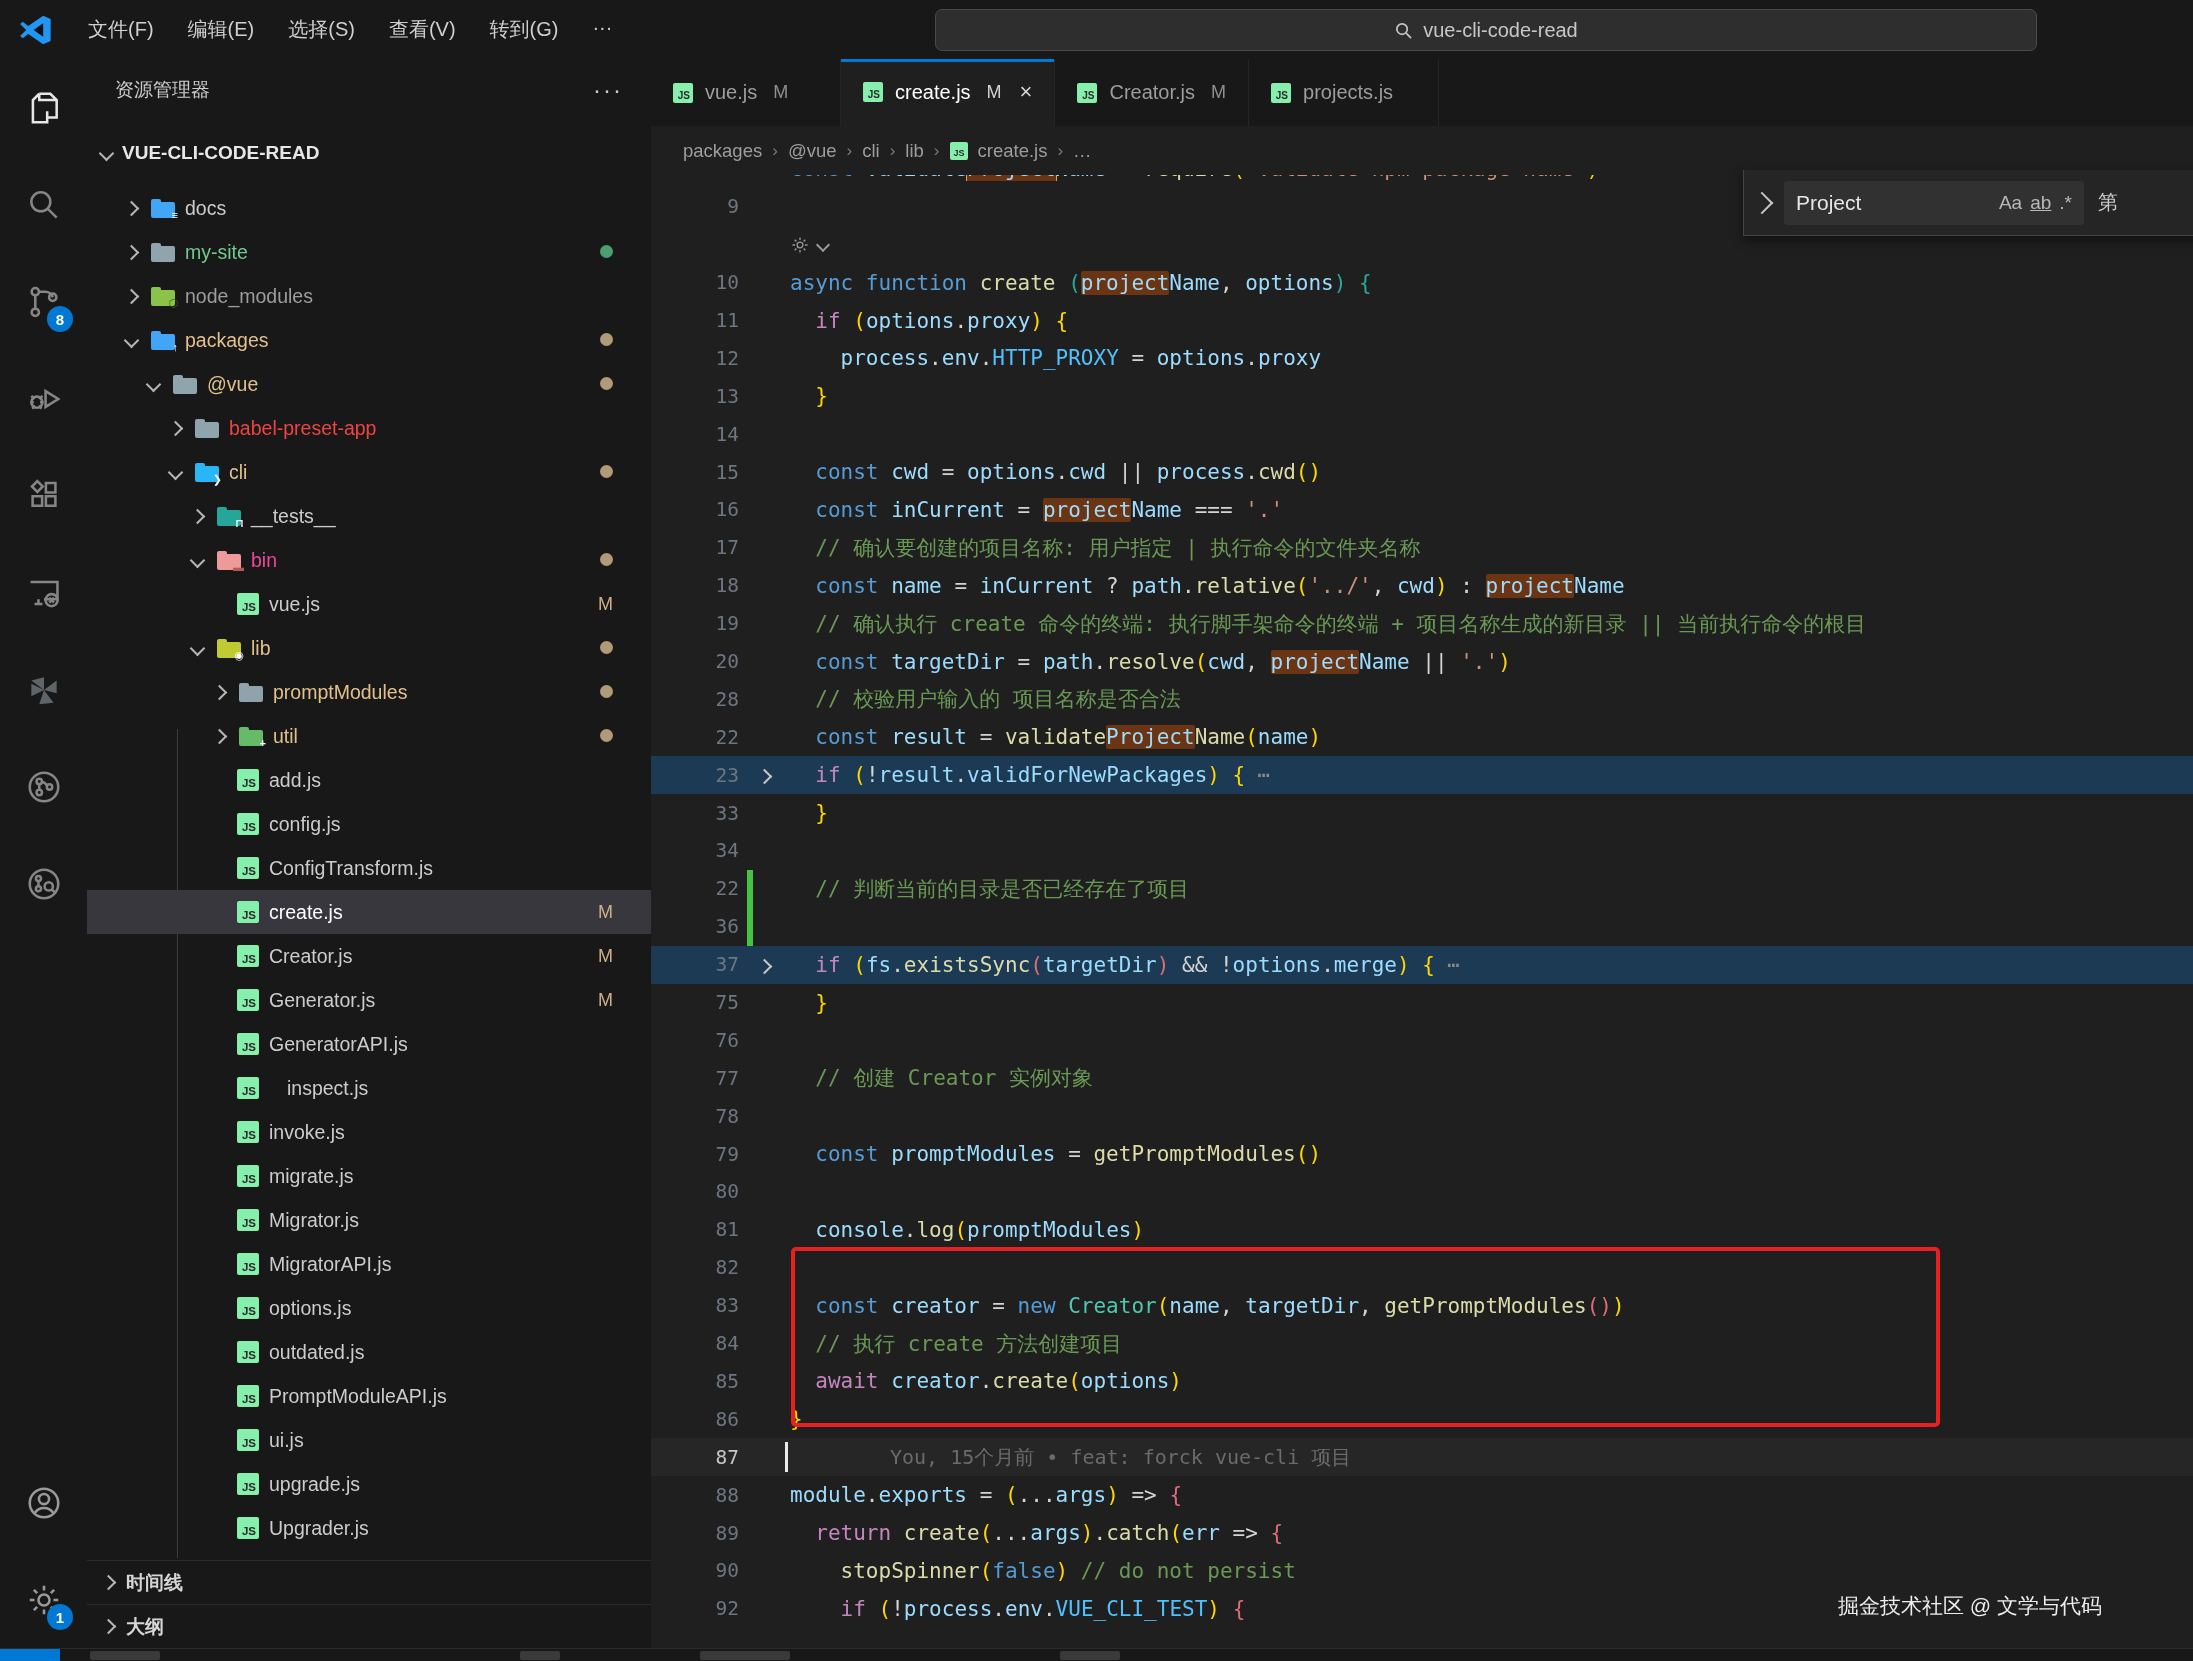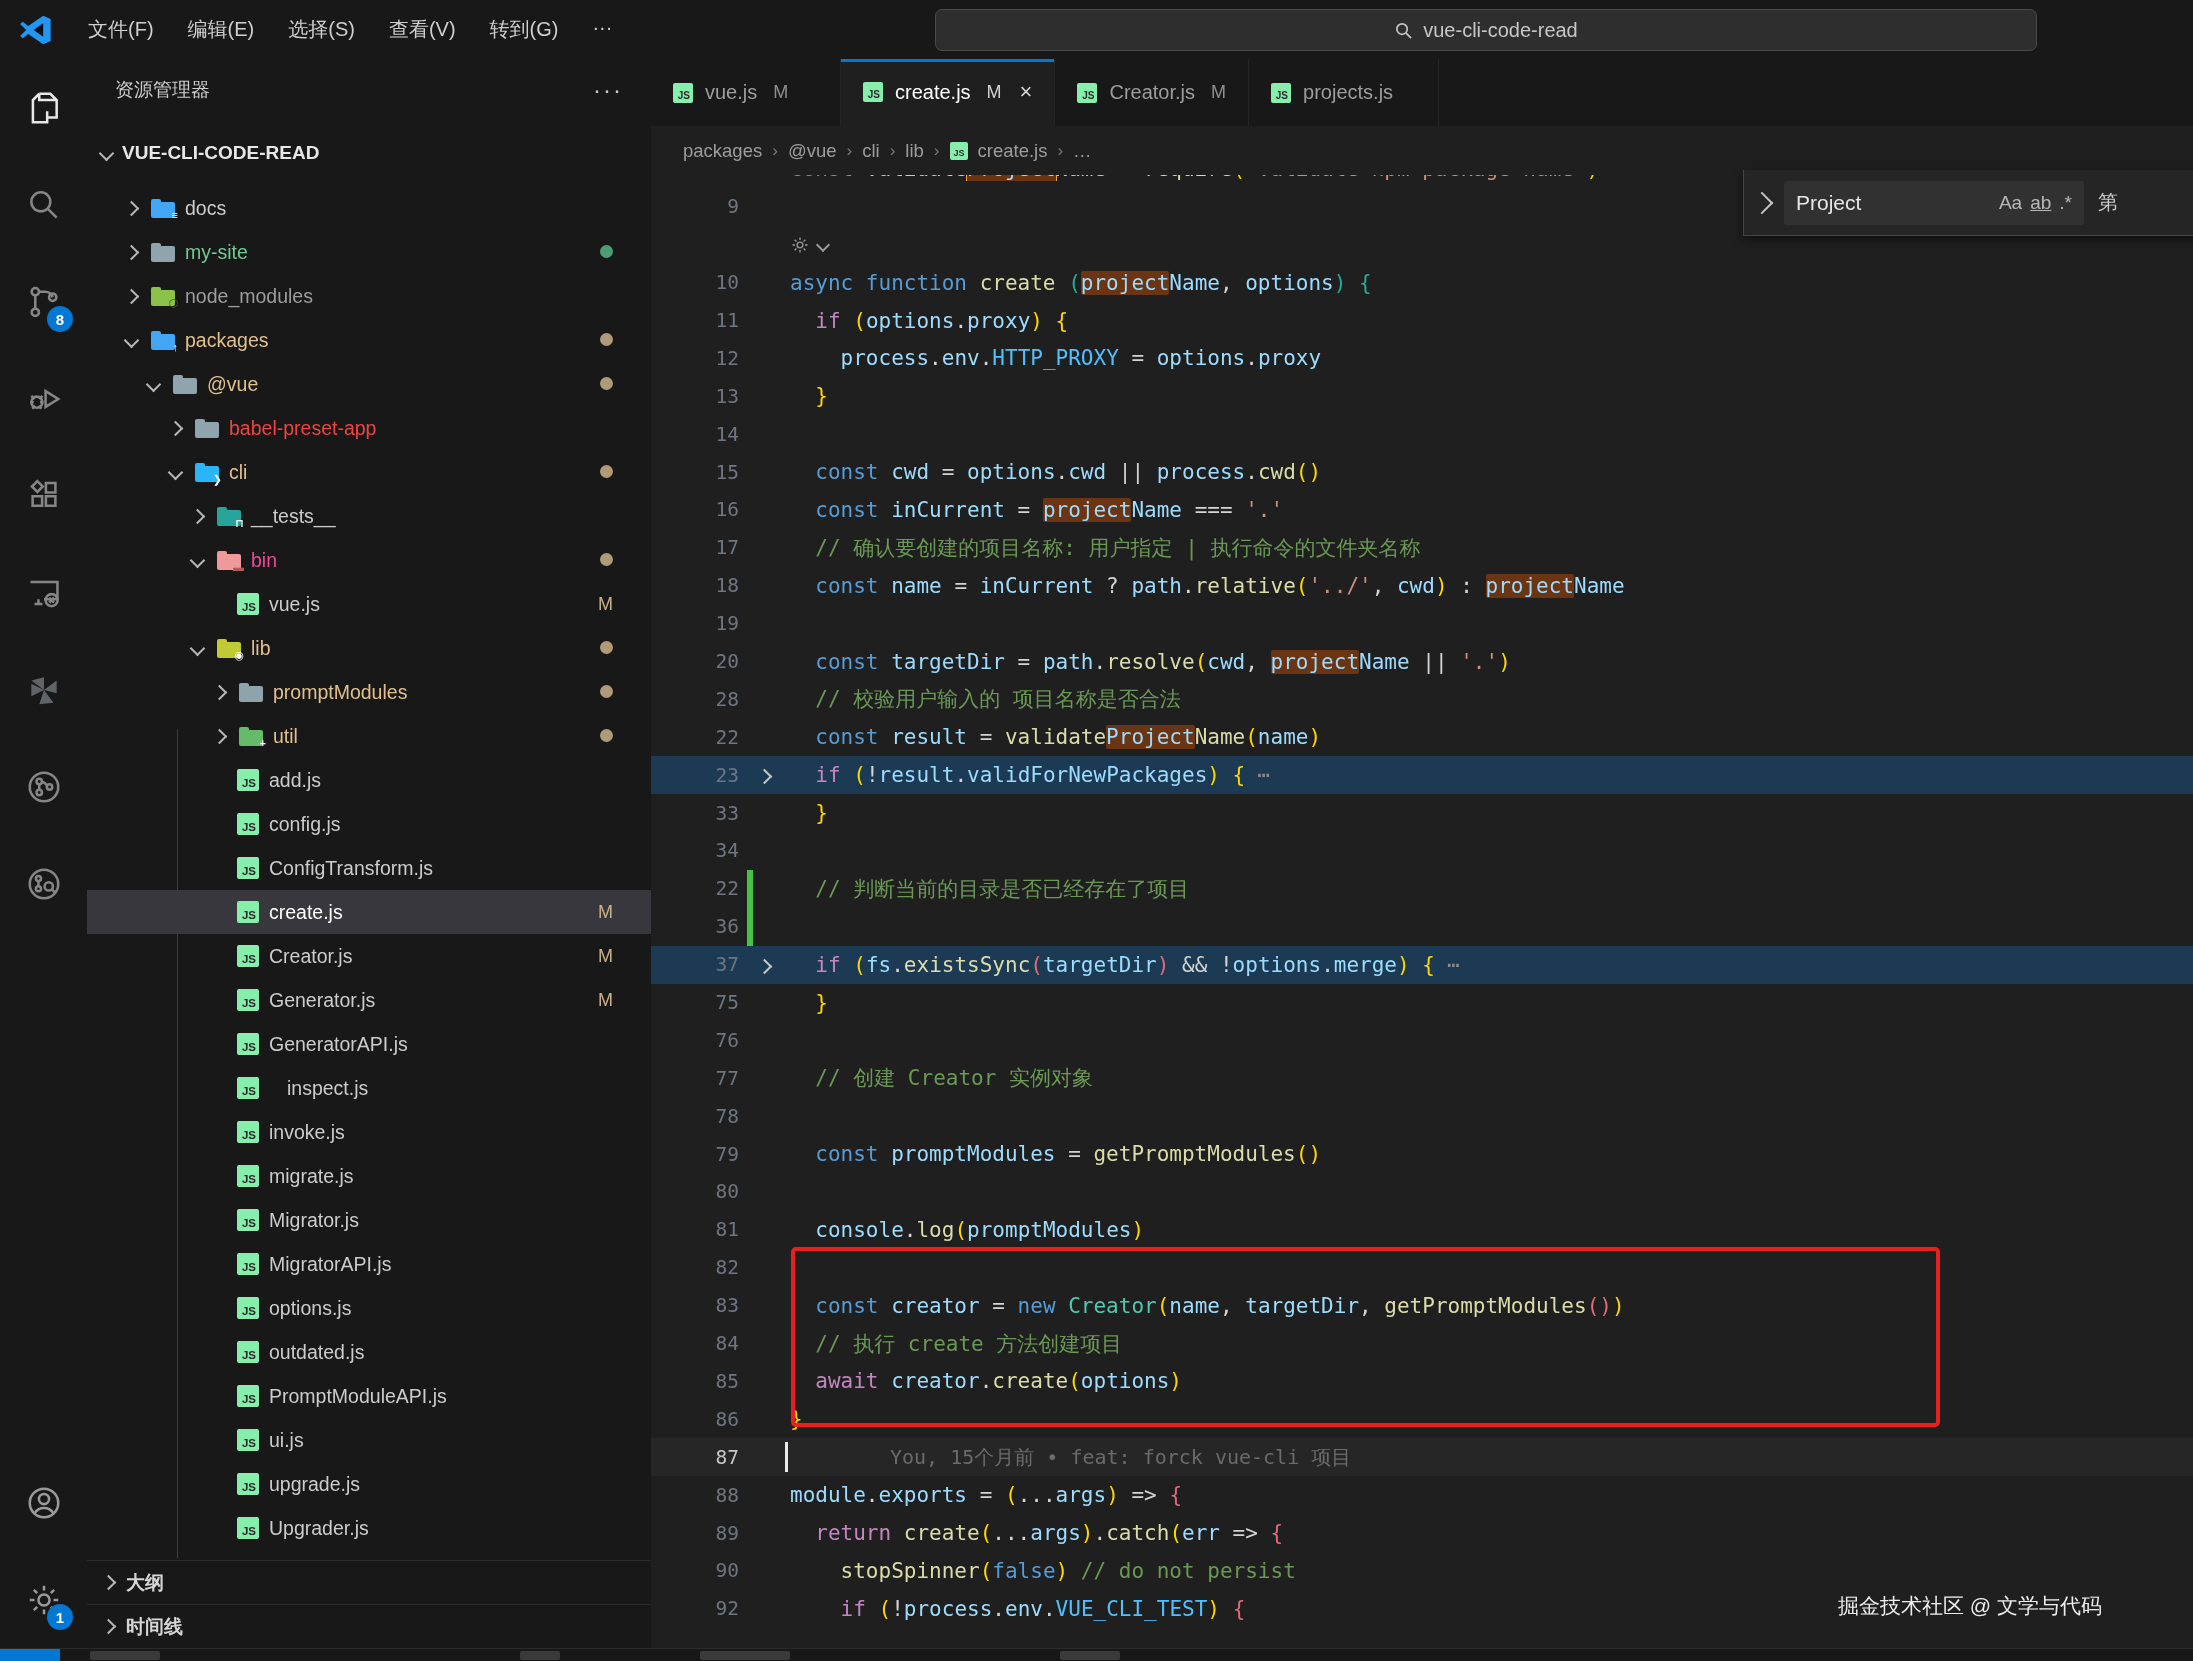--- a/index.html
+++ b/index.html
@@ -423,25 +423,25 @@
       </div>
       <div class="tree-row" style="padding-left: 124px;">
         <span class="chev tree-chev none"></span>
         <div class="jsicon">JS</div>
         <span class="tree-label" style="color: rgb(204, 204, 204);">Upgrader.js</span>
       </div>
     </div>
   <div class="panels">
     <div class="panel-row">
       <span class="chev"></span>
-      <span>大纲</span>
+      <span>时间线</span>
     </div>
     <div class="panel-row">
       <span class="chev"></span>
-      <span>时间线</span>
+      <span>大纲</span>
     </div>
   </div>
 </div>
 
 <div class="editor">
   <div class="tabbar" id="tabbar">
       <div class="tab">
         <div class="jsicon" style="width: 20px; height: 20px; font-size: 10px;">JS</div>
         <span>vue.js</span>
         <span class="mod">M</span>
@@ -485,21 +485,21 @@
               </svg><span class="chev down" style="border-color: rgb(154, 154, 154);"></span></span></span></div>
         <div class="crow"><span class="ln">10</span><span class="foldcol"></span><span class="codetext"><span class="tk-k">async </span><span class="tk-k">function </span><span class="tk-f">create </span><span class="tk-bt">(</span><span class="tk-hl">project</span><span class="tk-v">Name</span><span class="tk-o">, </span><span class="tk-v">options</span><span class="tk-bt">)</span><span class="tk-o"> </span><span class="tk-bt">{</span></span></div>
         <div class="crow"><span class="ln">11</span><span class="foldcol"></span><span class="codetext"><span class="tk-o">  </span><span class="tk-c">if </span><span class="tk-b1">(</span><span class="tk-v">options</span><span class="tk-o">.</span><span class="tk-v">proxy</span><span class="tk-b1">)</span><span class="tk-o"> </span><span class="tk-b1">{</span></span></div>
         <div class="crow"><span class="ln">12</span><span class="foldcol"></span><span class="codetext"><span class="tk-o">    </span><span class="tk-v">process</span><span class="tk-o">.</span><span class="tk-v">env</span><span class="tk-o">.</span><span class="tk-C">HTTP_PROXY</span><span class="tk-o"> = </span><span class="tk-v">options</span><span class="tk-o">.</span><span class="tk-v">proxy</span></span></div>
         <div class="crow"><span class="ln">13</span><span class="foldcol"></span><span class="codetext"><span class="tk-o">  </span><span class="tk-b1">}</span></span></div>
         <div class="crow"><span class="ln">14</span><span class="foldcol"></span><span class="codetext"></span></div>
         <div class="crow"><span class="ln">15</span><span class="foldcol"></span><span class="codetext"><span class="tk-o">  </span><span class="tk-k">const </span><span class="tk-v">cwd</span><span class="tk-o"> = </span><span class="tk-v">options</span><span class="tk-o">.</span><span class="tk-v">cwd</span><span class="tk-o"> || </span><span class="tk-v">process</span><span class="tk-o">.</span><span class="tk-f">cwd</span><span class="tk-b1">()</span></span></div>
         <div class="crow"><span class="ln">16</span><span class="foldcol"></span><span class="codetext"><span class="tk-o">  </span><span class="tk-k">const </span><span class="tk-v">inCurrent</span><span class="tk-o"> = </span><span class="tk-hl">project</span><span class="tk-v">Name</span><span class="tk-o"> === </span><span class="tk-s">'.'</span></span></div>
         <div class="crow"><span class="ln">17</span><span class="foldcol"></span><span class="codetext"><span class="tk-o">  </span><span class="tk-m">// 确认要创建的项目名称: 用户指定 | 执行命令的文件夹名称</span></span></div>
         <div class="crow"><span class="ln">18</span><span class="foldcol"></span><span class="codetext"><span class="tk-o">  </span><span class="tk-k">const </span><span class="tk-v">name</span><span class="tk-o"> = </span><span class="tk-v">inCurrent</span><span class="tk-o"> ? </span><span class="tk-v">path</span><span class="tk-o">.</span><span class="tk-f">relative</span><span class="tk-b1">(</span><span class="tk-s">'../'</span><span class="tk-o">, </span><span class="tk-v">cwd</span><span class="tk-b1">)</span><span class="tk-o"> : </span><span class="tk-hl">project</span><span class="tk-v">Name</span></span></div>
-        <div class="crow"><span class="ln">19</span><span class="foldcol"></span><span class="codetext"><span class="tk-o">  </span></span></div>
+        <div class="crow"><span class="ln">19</span><span class="foldcol"></span><span class="codetext"><span class="tk-o">  </span><span class="tk-m">// 确认执行 create 命令的终端: 执行脚手架命令的终端 + 项目名称生成的新目录 || 当前执行命令的根目</span></span></div>
         <div class="crow"><span class="ln">20</span><span class="foldcol"></span><span class="codetext"><span class="tk-o">  </span><span class="tk-k">const </span><span class="tk-v">targetDir</span><span class="tk-o"> = </span><span class="tk-v">path</span><span class="tk-o">.</span><span class="tk-f">resolve</span><span class="tk-b1">(</span><span class="tk-v">cwd</span><span class="tk-o">, </span><span class="tk-hl">project</span><span class="tk-v">Name</span><span class="tk-o"> || </span><span class="tk-s">'.'</span><span class="tk-b1">)</span></span></div>
         <div class="crow"><span class="ln">28</span><span class="foldcol"></span><span class="codetext"><span class="tk-o">  </span><span class="tk-m">// 校验用户输入的 项目名称是否合法</span></span></div>
         <div class="crow"><span class="ln">22</span><span class="foldcol"></span><span class="codetext"><span class="tk-o">  </span><span class="tk-k">const </span><span class="tk-v">result</span><span class="tk-o"> = </span><span class="tk-f">validate</span><span class="tk-hl">Project</span><span class="tk-f">Name</span><span class="tk-b1">(</span><span class="tk-v">name</span><span class="tk-b1">)</span></span></div>
         <div class="crow hlrow"><span class="ln">23</span><span class="foldcol"><span class="chev" style="border-color: rgb(197, 197, 197);"></span></span><span class="codetext"><span class="tk-o">  </span><span class="tk-c">if </span><span class="tk-b1">(</span><span class="tk-o">!</span><span class="tk-v">result</span><span class="tk-o">.</span><span class="tk-v">validForNewPackages</span><span class="tk-b1">)</span><span class="tk-o"> </span><span class="tk-b1">{</span><span class="tk-fold">⋯</span></span></div>
         <div class="crow"><span class="ln">33</span><span class="foldcol"></span><span class="codetext"><span class="tk-o">  </span><span class="tk-b1">}</span></span></div>
         <div class="crow"><span class="ln">34</span><span class="foldcol"></span><span class="codetext"></span></div>
         <div class="crow"><span class="ln">22</span><span class="foldcol"></span><div class="gut-added"></div><span class="codetext"><span class="tk-o">  </span><span class="tk-m">// 判断当前的目录是否已经存在了项目</span></span></div>
         <div class="crow"><span class="ln">36</span><span class="foldcol"></span><div class="gut-added"></div><span class="codetext"></span></div>
         <div class="crow hlrow"><span class="ln">37</span><span class="foldcol"><span class="chev" style="border-color: rgb(197, 197, 197);"></span></span><span class="codetext"><span class="tk-o">  </span><span class="tk-c">if </span><span class="tk-b1">(</span><span class="tk-v">fs</span><span class="tk-o">.</span><span class="tk-f">existsSync</span><span class="tk-b2">(</span><span class="tk-v">targetDir</span><span class="tk-b2">)</span><span class="tk-o"> &amp;&amp; !</span><span class="tk-v">options</span><span class="tk-o">.</span><span class="tk-v">merge</span><span class="tk-b1">)</span><span class="tk-o"> </span><span class="tk-b1">{</span><span class="tk-fold">⋯</span></span></div>
         <div class="crow"><span class="ln">75</span><span class="foldcol"></span><span class="codetext"><span class="tk-o">  </span><span class="tk-b1">}</span></span></div>

